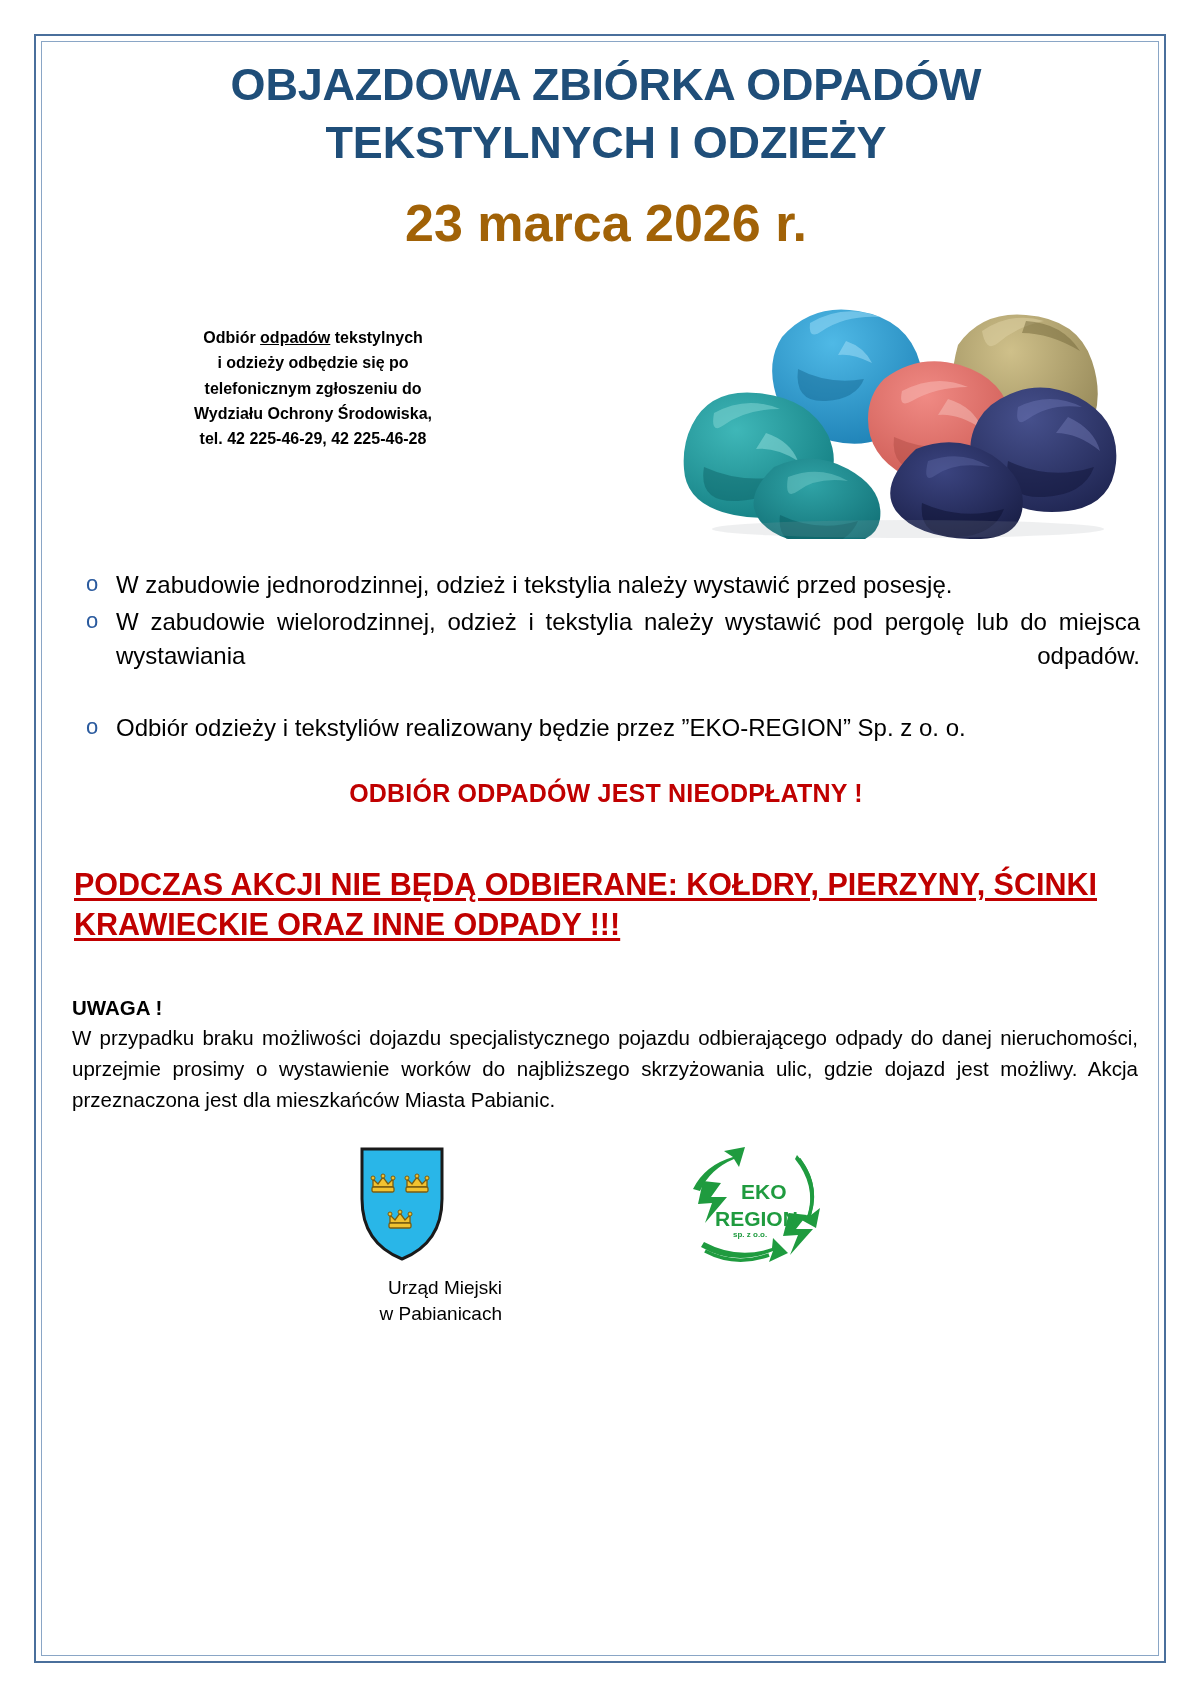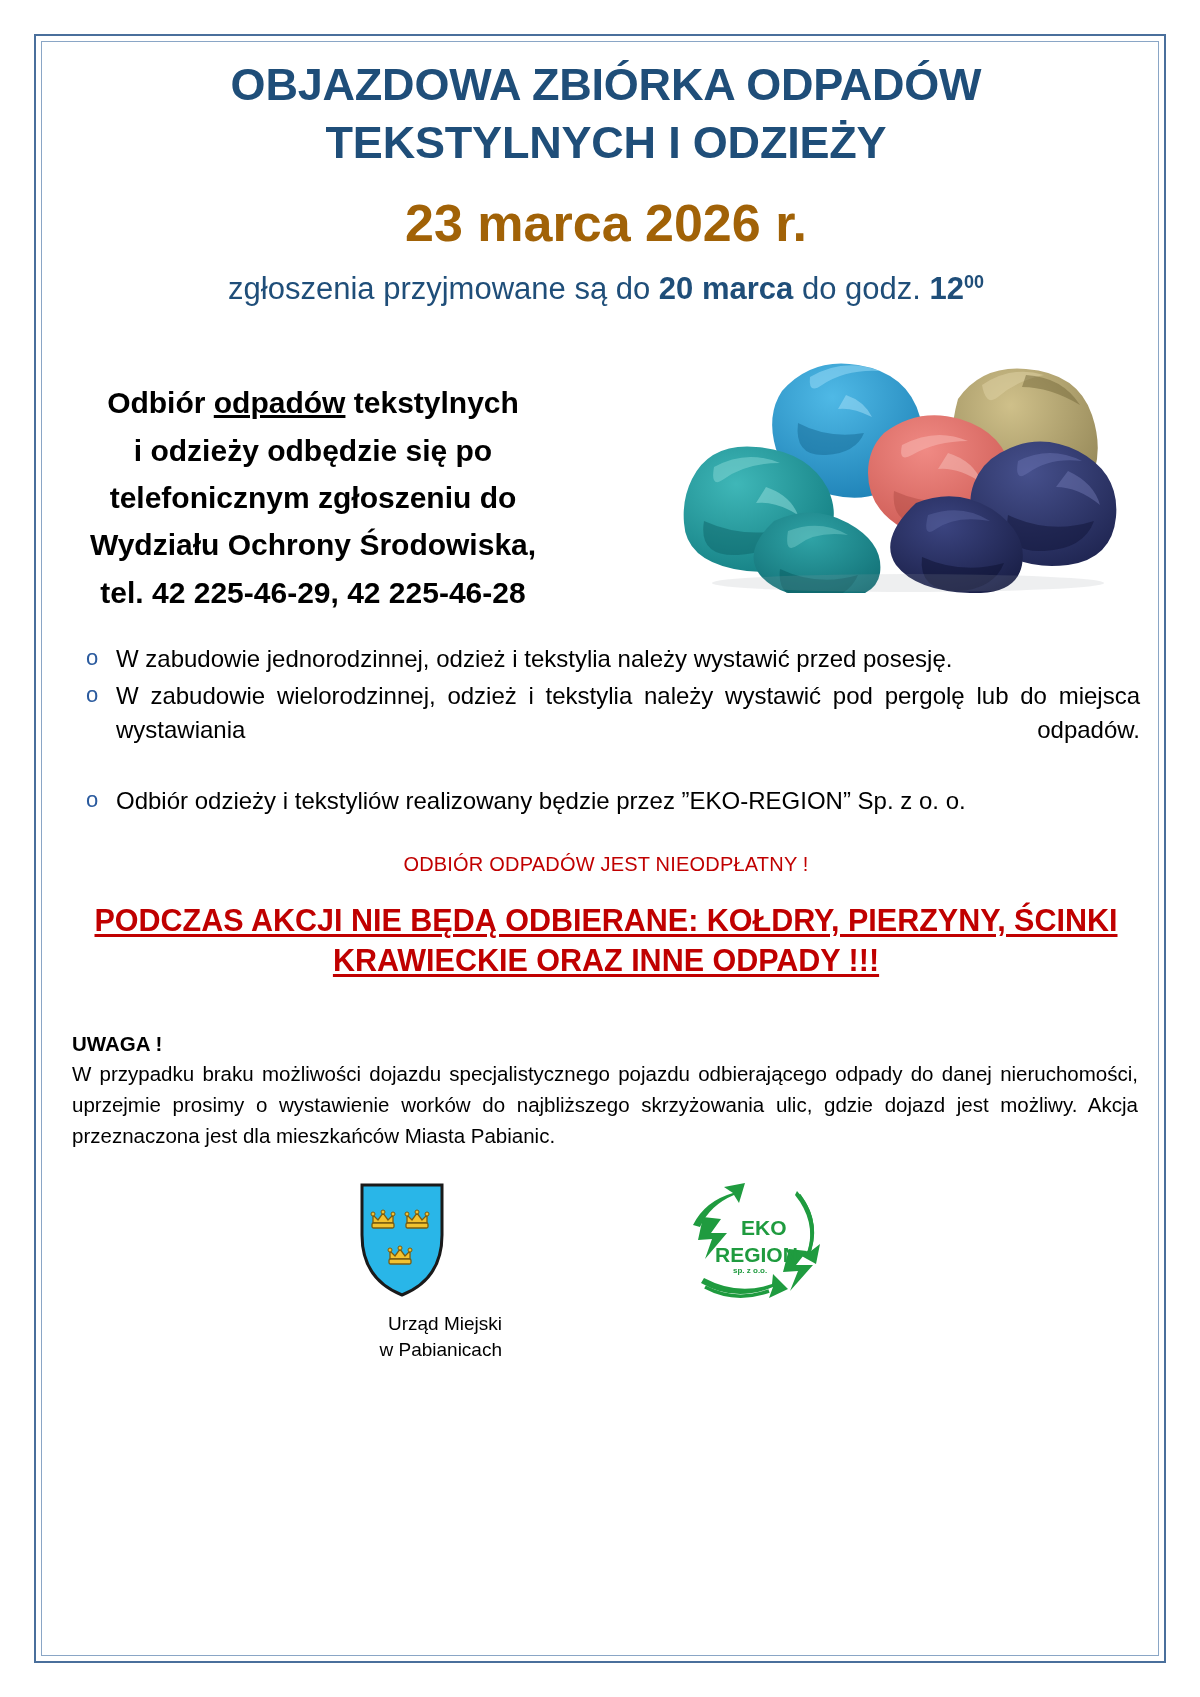--- a/index.html
+++ b/index.html
@@ -66,21 +66,21 @@
     display:flex;
     align-items:flex-start;
     margin-top:24px;
     min-height:255px;
   }
   .contact {
     flex:0 0 490px;
     padding-top:48px;
     text-align:center;
     font-weight:bold;
-    font-size:30px;
+    font-size:16px;
     line-height:1.58;
     color:#000;
   }
   .contact u { text-decoration:underline; }
 
   .photo {
     flex:1 1 auto;
     position:relative;
     height:265px;
   }
@@ -117,32 +117,32 @@
     font-size:22px;
     line-height:1.45;
   }
   li.justify > span.txt { display:block; text-align:justify; }
   li.justify > span.txt::after{ content:""; display:inline-block; width:100%; }
 
   
   .free {
     text-align:center;
     color:#c00000;
-    font-weight:normal;
-    font-size:20px;
+    font-weight:bold;
+    font-size:25px;
     margin-top:34px;
     letter-spacing:0.2px;
   }
   .bigwarn {
-    text-align:center;
+    text-align:left;
     color:#c00000;
     font-weight:bold;
     font-size:30.5px;
     line-height:1.33;
-    margin-top:24px;
+    margin-top:56px;
     padding:0 6px;
   }
   .bigwarn span { text-decoration:underline; text-underline-offset:3px; }
 
   
   .uwaga-h {
     font-weight:bold;
     font-size:20.5px;
     margin-top:51px;
     padding-left:4px;
@@ -189,23 +189,20 @@
 
   <div class="inner">
 
     <div class="title">
       <div>OBJAZDOWA ZBIÓRKA ODPADÓW</div>
       <div>TEKSTYLNYCH I ODZIEŻY</div>
     </div>
 
     <div class="date">23 marca 2026 r.</div>
 
-    <div class="deadline">
-      <span>zgłoszenia przyjmowane są do </span><b>20 marca</b><span> do godz. </span><b>12</b><sup>00</sup>
-    </div>
 
     <div class="row">
 
       <div class="contact">
         <div><span>Odbiór </span><u>odpadów</u><span> tekstylnych</span></div>
         <div>i odzieży odbędzie się po</div>
         <div>telefonicznym zgłoszeniu do</div>
         <div>Wydziału Ochrony Środowiska,</div>
         <div>tel. 42 225-46-29, 42 225-46-28</div>
       </div>

